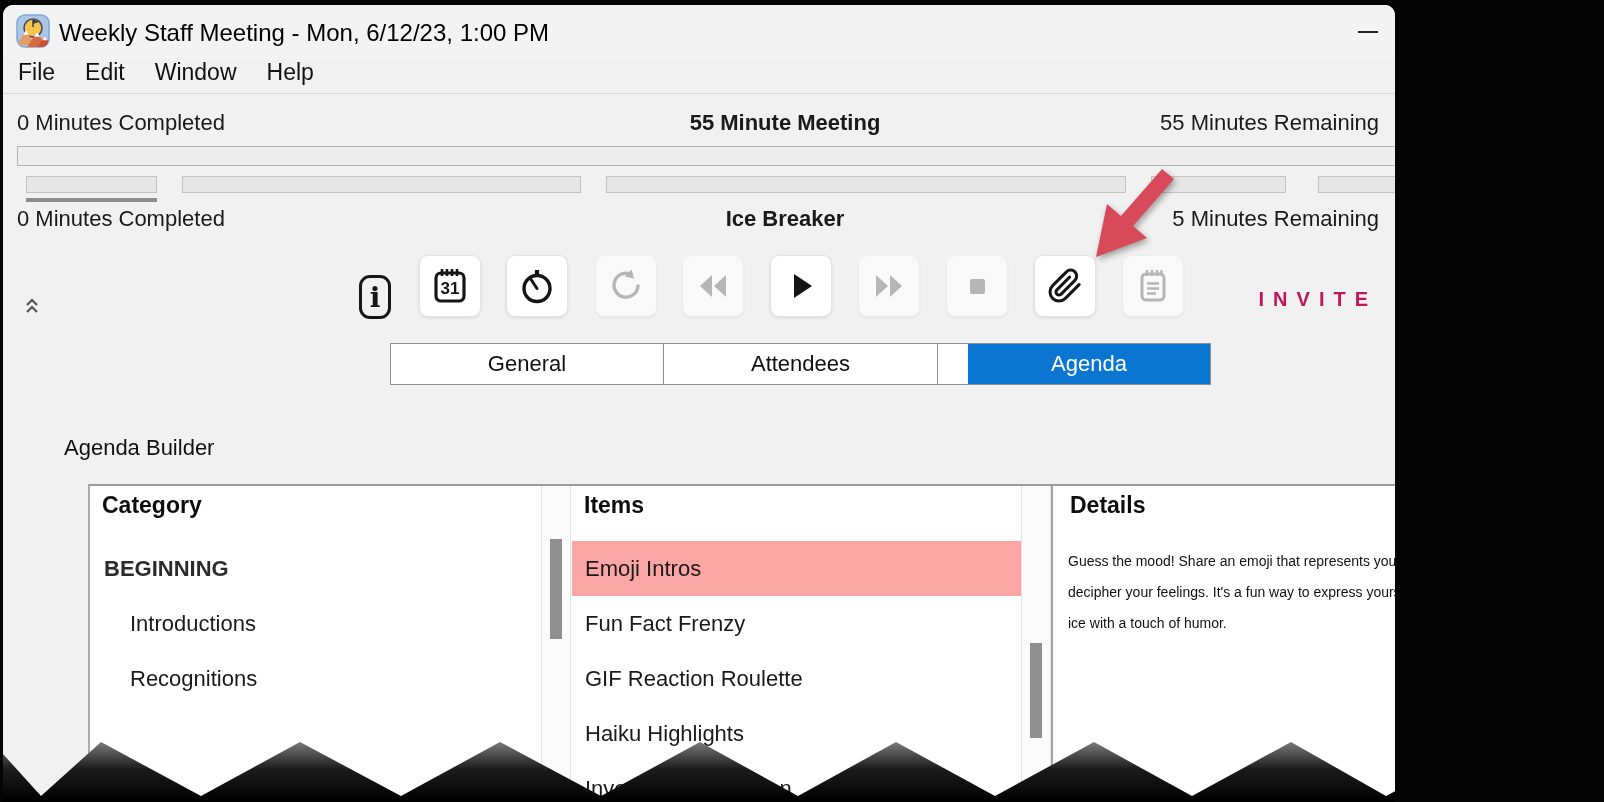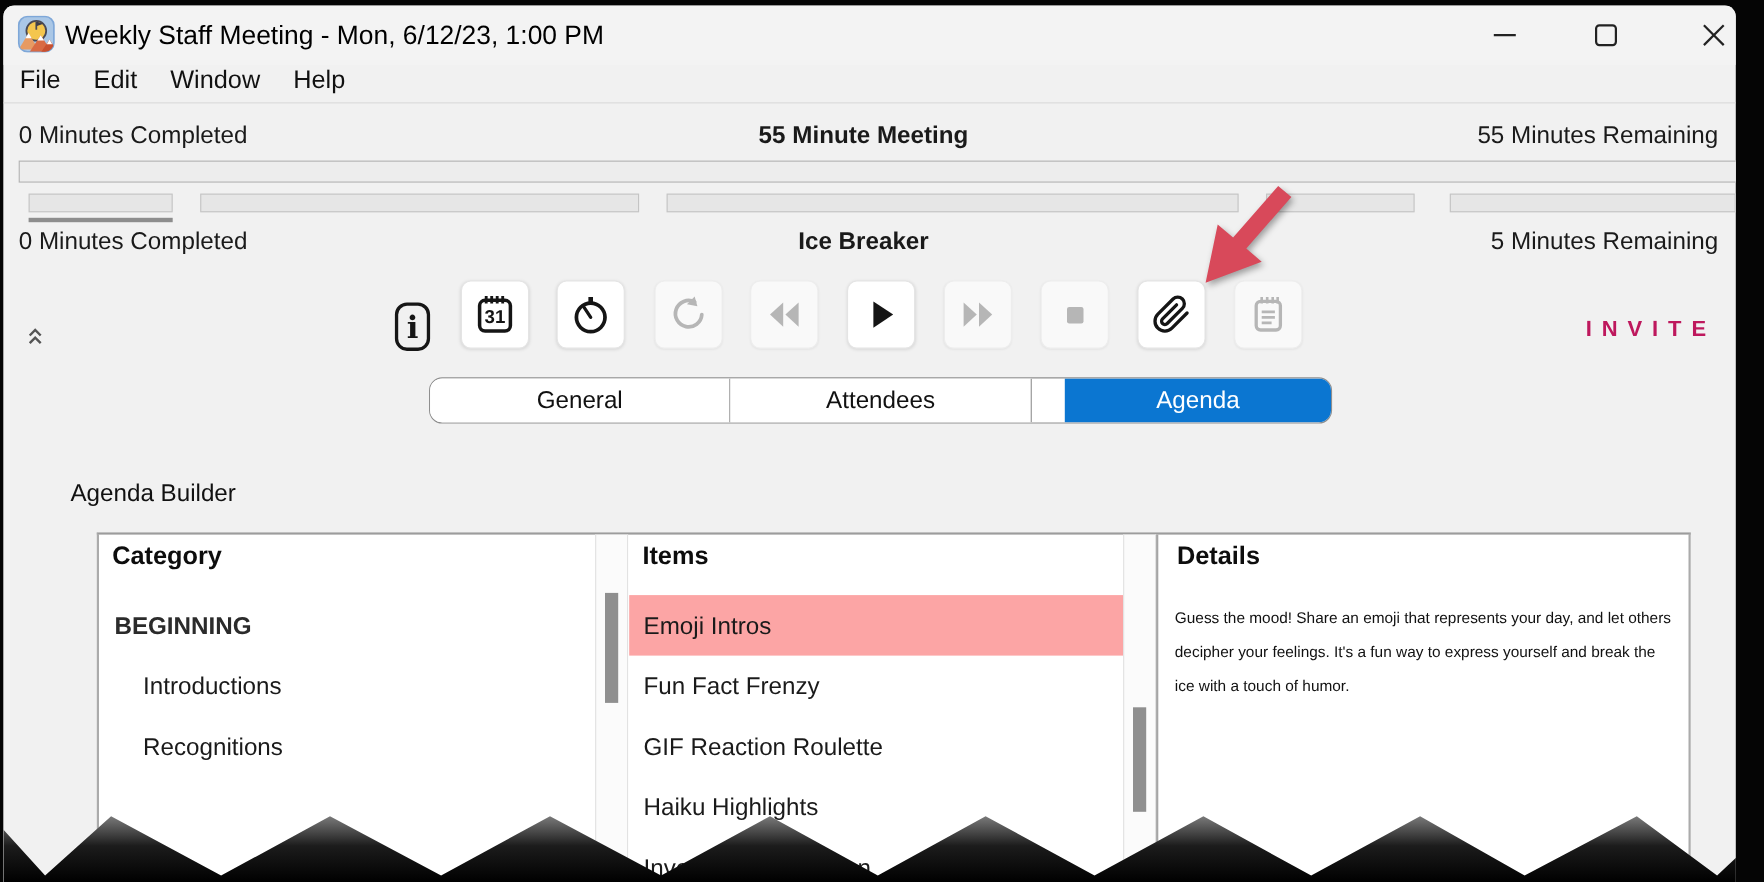--- a/index.html
+++ b/index.html
@@ -1,18 +1,18 @@
 <!DOCTYPE html>
 <html><head>
 <meta charset="utf-8">
 <style>
   html,body{margin:0;padding:0}
   body{width:1604px;height:802px;background:#050505;overflow:hidden;position:relative;
        font-family:"Liberation Sans",sans-serif;color:#1a1a1a}
-  .window{position:absolute;left:3px;top:5px;width:1575px;height:797px;background:#f1f1f1;
+  .window{position:absolute;left:3px;top:5px;width:1392px;height:797px;background:#f1f1f1;
           border-radius:10px 10px 0 0;overflow:hidden}
 
   
   .titlebar{position:absolute;left:0;top:0;right:0;height:54px;background:#f3f3f3}
   .appicon{position:absolute;left:13px;top:9px;width:34px;height:34px}
   .title{position:absolute;left:56px;top:0;height:54px;line-height:56px;font-size:24px;color:#000;white-space:nowrap}
   .winbtn{position:absolute;top:0;width:58px;height:54px;display:flex;align-items:center;justify-content:center;background:transparent;border:none;padding:0}
   .winbtn.min{left:1336px}.winbtn.max{left:1428px}.winbtn.close{left:1520px;width:70px}
 
   
@@ -36,21 +36,21 @@
              font:700 28px "DejaVu Serif",serif;color:#161616;padding:0;box-sizing:border-box}
   .tbtn{position:absolute;top:250px;width:62px;height:62px;border-radius:9px;background:#fff;border:1px solid #e4e4e4;
         box-shadow:0 1px 3px rgba(0,0,0,.10);display:flex;align-items:center;justify-content:center;color:#151515;padding:0}
   .tbtn.disabled{color:#b6b6b6;background:#f9f9f9;border-color:#ededed;box-shadow:0 1px 2px rgba(0,0,0,.05)}
   .collapse{position:absolute;left:22px;top:292px;background:none;border:none;padding:0}
   .invite{position:absolute;right:18px;top:283px;font-size:20px;font-weight:700;letter-spacing:9px;color:#be185d;
           background:none;border:none;padding:0;font-family:inherit}
 
   
   .tabbar{position:absolute;left:387px;top:338px;height:42px;display:flex;background:#fff;
-          border:1px solid #8f8f8f;border-radius:12px;box-sizing:border-box;overflow:hidden}
+          border:1px solid #8f8f8f;border-radius:0;box-sizing:border-box;overflow:hidden}
   .tab{display:flex;align-items:center;justify-content:center;font-size:22px;color:#111;background:#fff;
        border:none;border-right:1px solid #8f8f8f;box-sizing:border-box;font-family:inherit;padding:0}
   .tab:last-child{border-right:none}
   .tab.selected{background:#0b76d1;color:#fff}
 
   
   .section-title{position:absolute;left:61px;top:430px;font-size:22px;color:#111}
   .panel-bg{position:absolute;left:85px;top:479px;width:1449px;height:323px;background:#fff;box-sizing:border-box;
             border-top:2px solid #9c9c9c;border-left:2px solid #ababab;border-right:2px solid #ababab}
   .colheader{position:absolute;top:487px;font-size:23px;font-weight:700;color:#0d0d0d}

